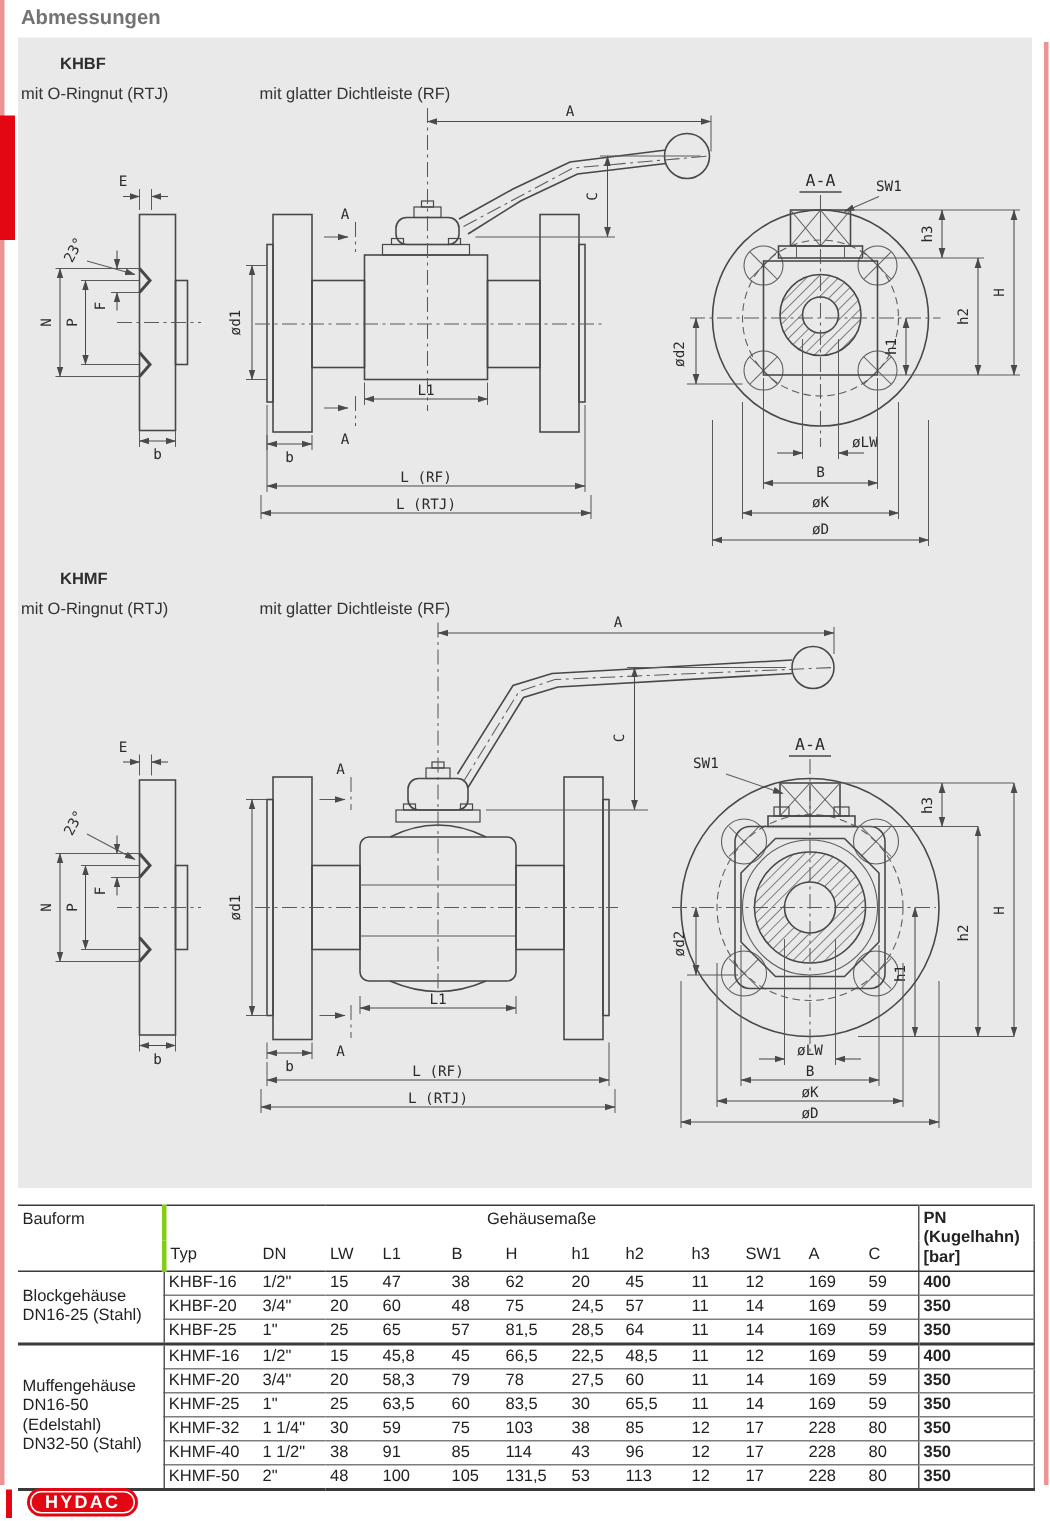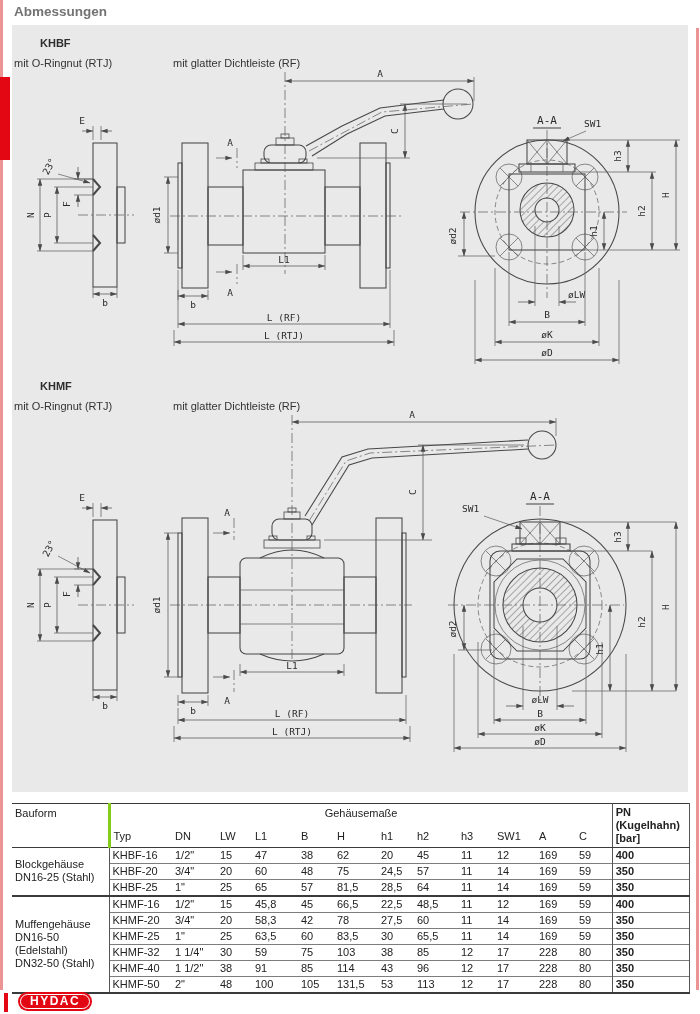--- a/index.html
+++ b/index.html
@@ -509,21 +509,21 @@
           <td>12</td>
           <td>169</td>
           <td>59</td>
           <td class="pn">400</td>
         </tr>
         <tr class="sep">
           <td class="typ">KHMF-20</td>
           <td>3/4"</td>
           <td>20</td>
           <td>58,3</td>
-          <td>42</td>
+          <td>79</td>
           <td>78</td>
           <td>27,5</td>
           <td>60</td>
           <td>11</td>
           <td>14</td>
           <td>169</td>
           <td>59</td>
           <td class="pn">350</td>
         </tr>
         <tr class="sep">

